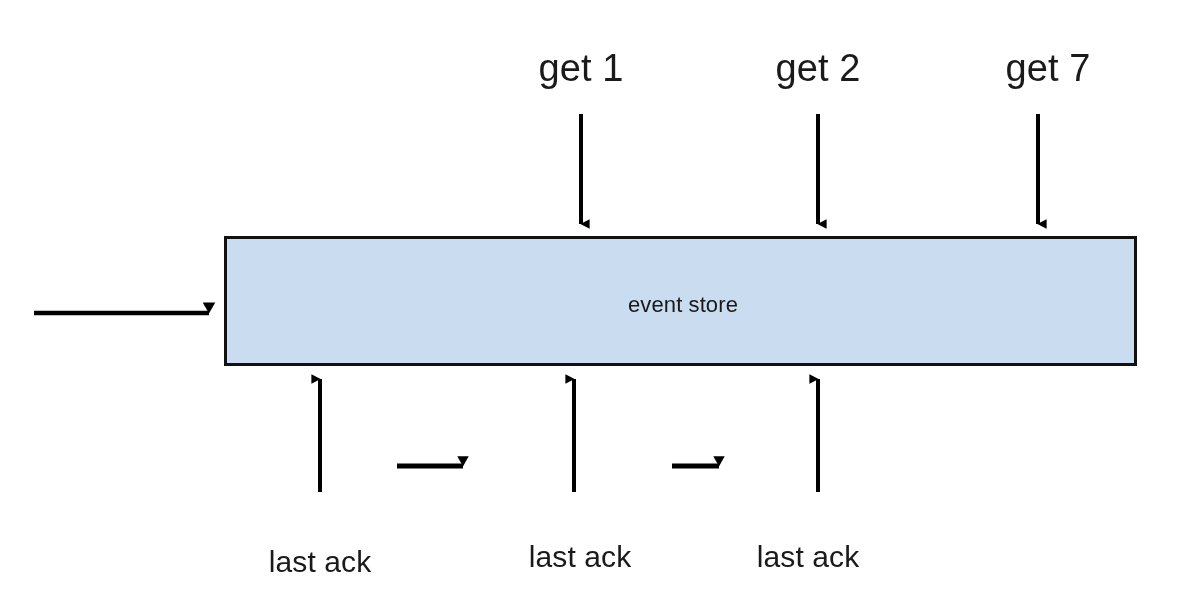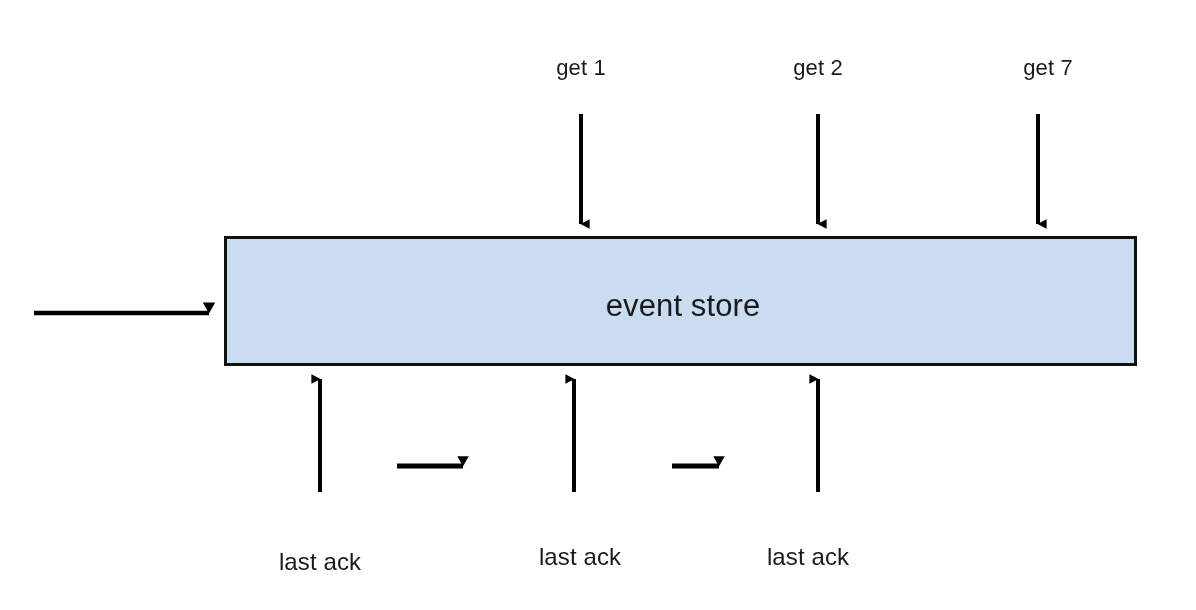--- a/index.html
+++ b/index.html
@@ -30,30 +30,30 @@
   .node-label {
     position: absolute;
     font-family: "Liberation Sans", sans-serif;
     color: #1a1a1a;
     white-space: nowrap;
     line-height: 1;
     text-align: center;
     transform: translate(-50%, -50%);
   }
   .label-store {
-    font-size: 31px;
+    font-size: 22px;
     letter-spacing: 0.1px;
     text-align: center;
   }
   .label-get {
-    font-size: 22px;
+    font-size: 38px;
     letter-spacing: 0.1px;
   }
   .label-ack {
-    font-size: 24px;
+    font-size: 30px;
     letter-spacing: 0.1px;
   }
   .store-box-text-layer {
     position: absolute;
     left: 0;
     top: 0;
     width: 1196px;
     height: 610px;
     pointer-events: none;
   }

